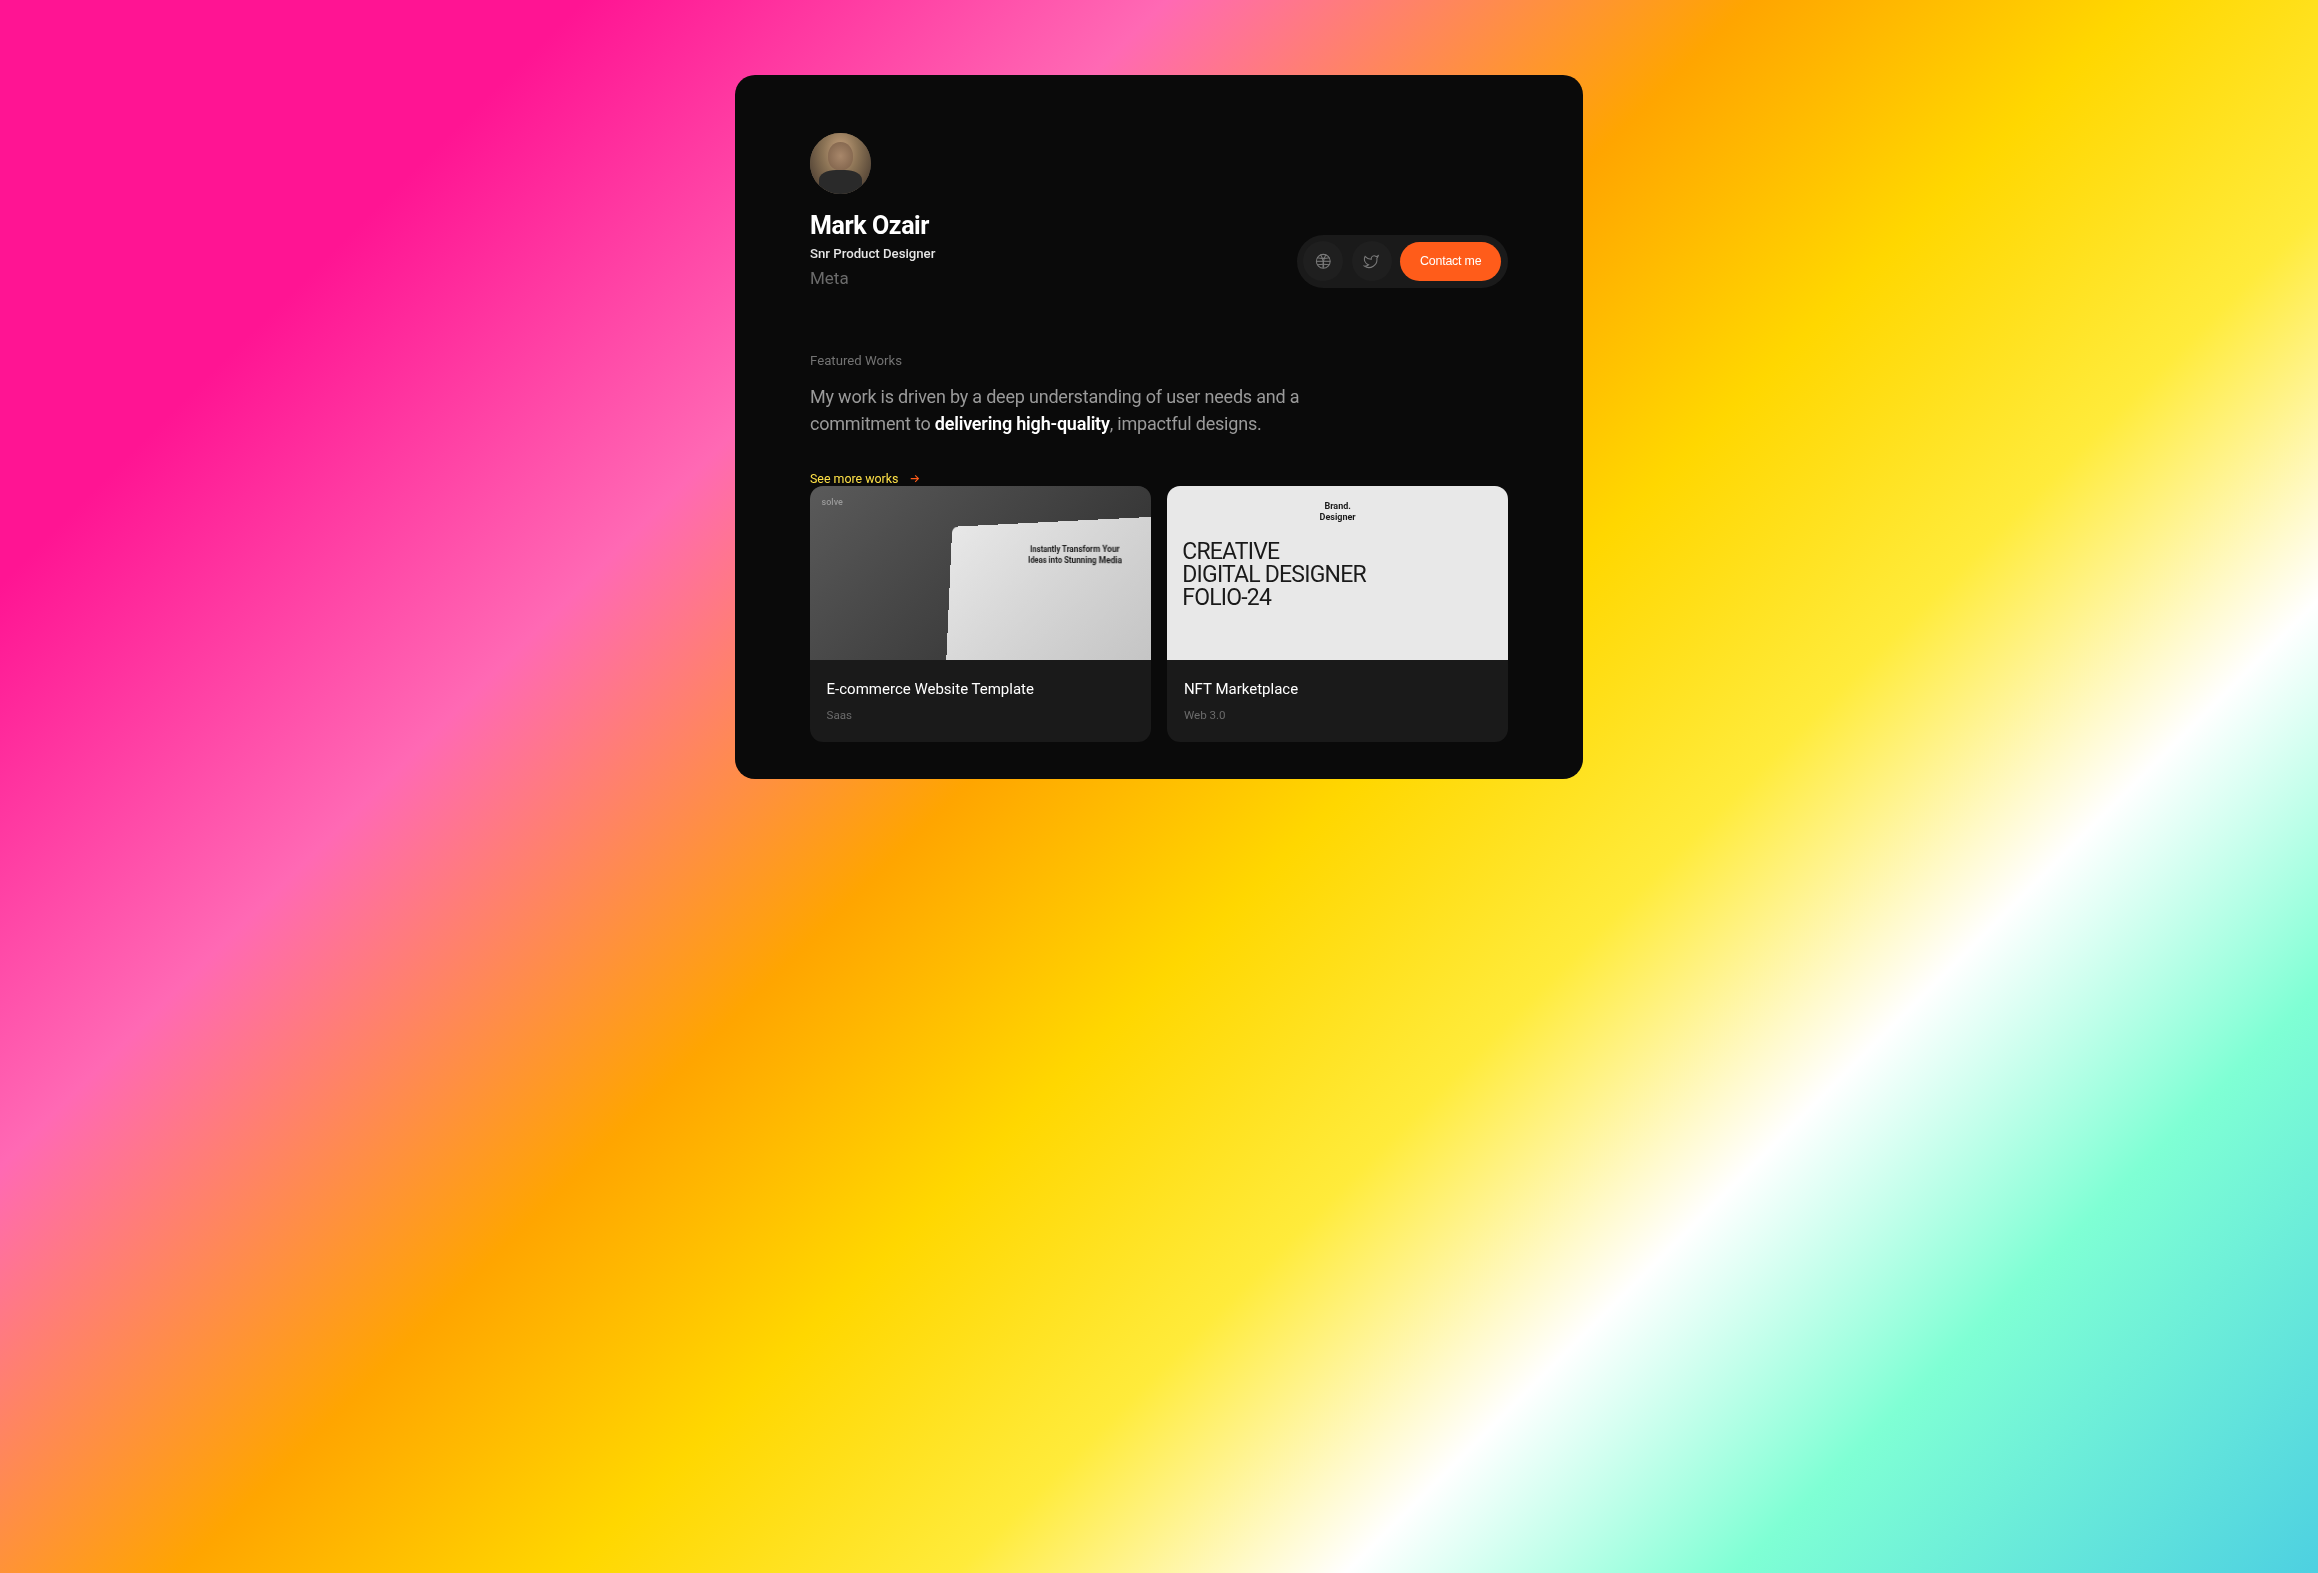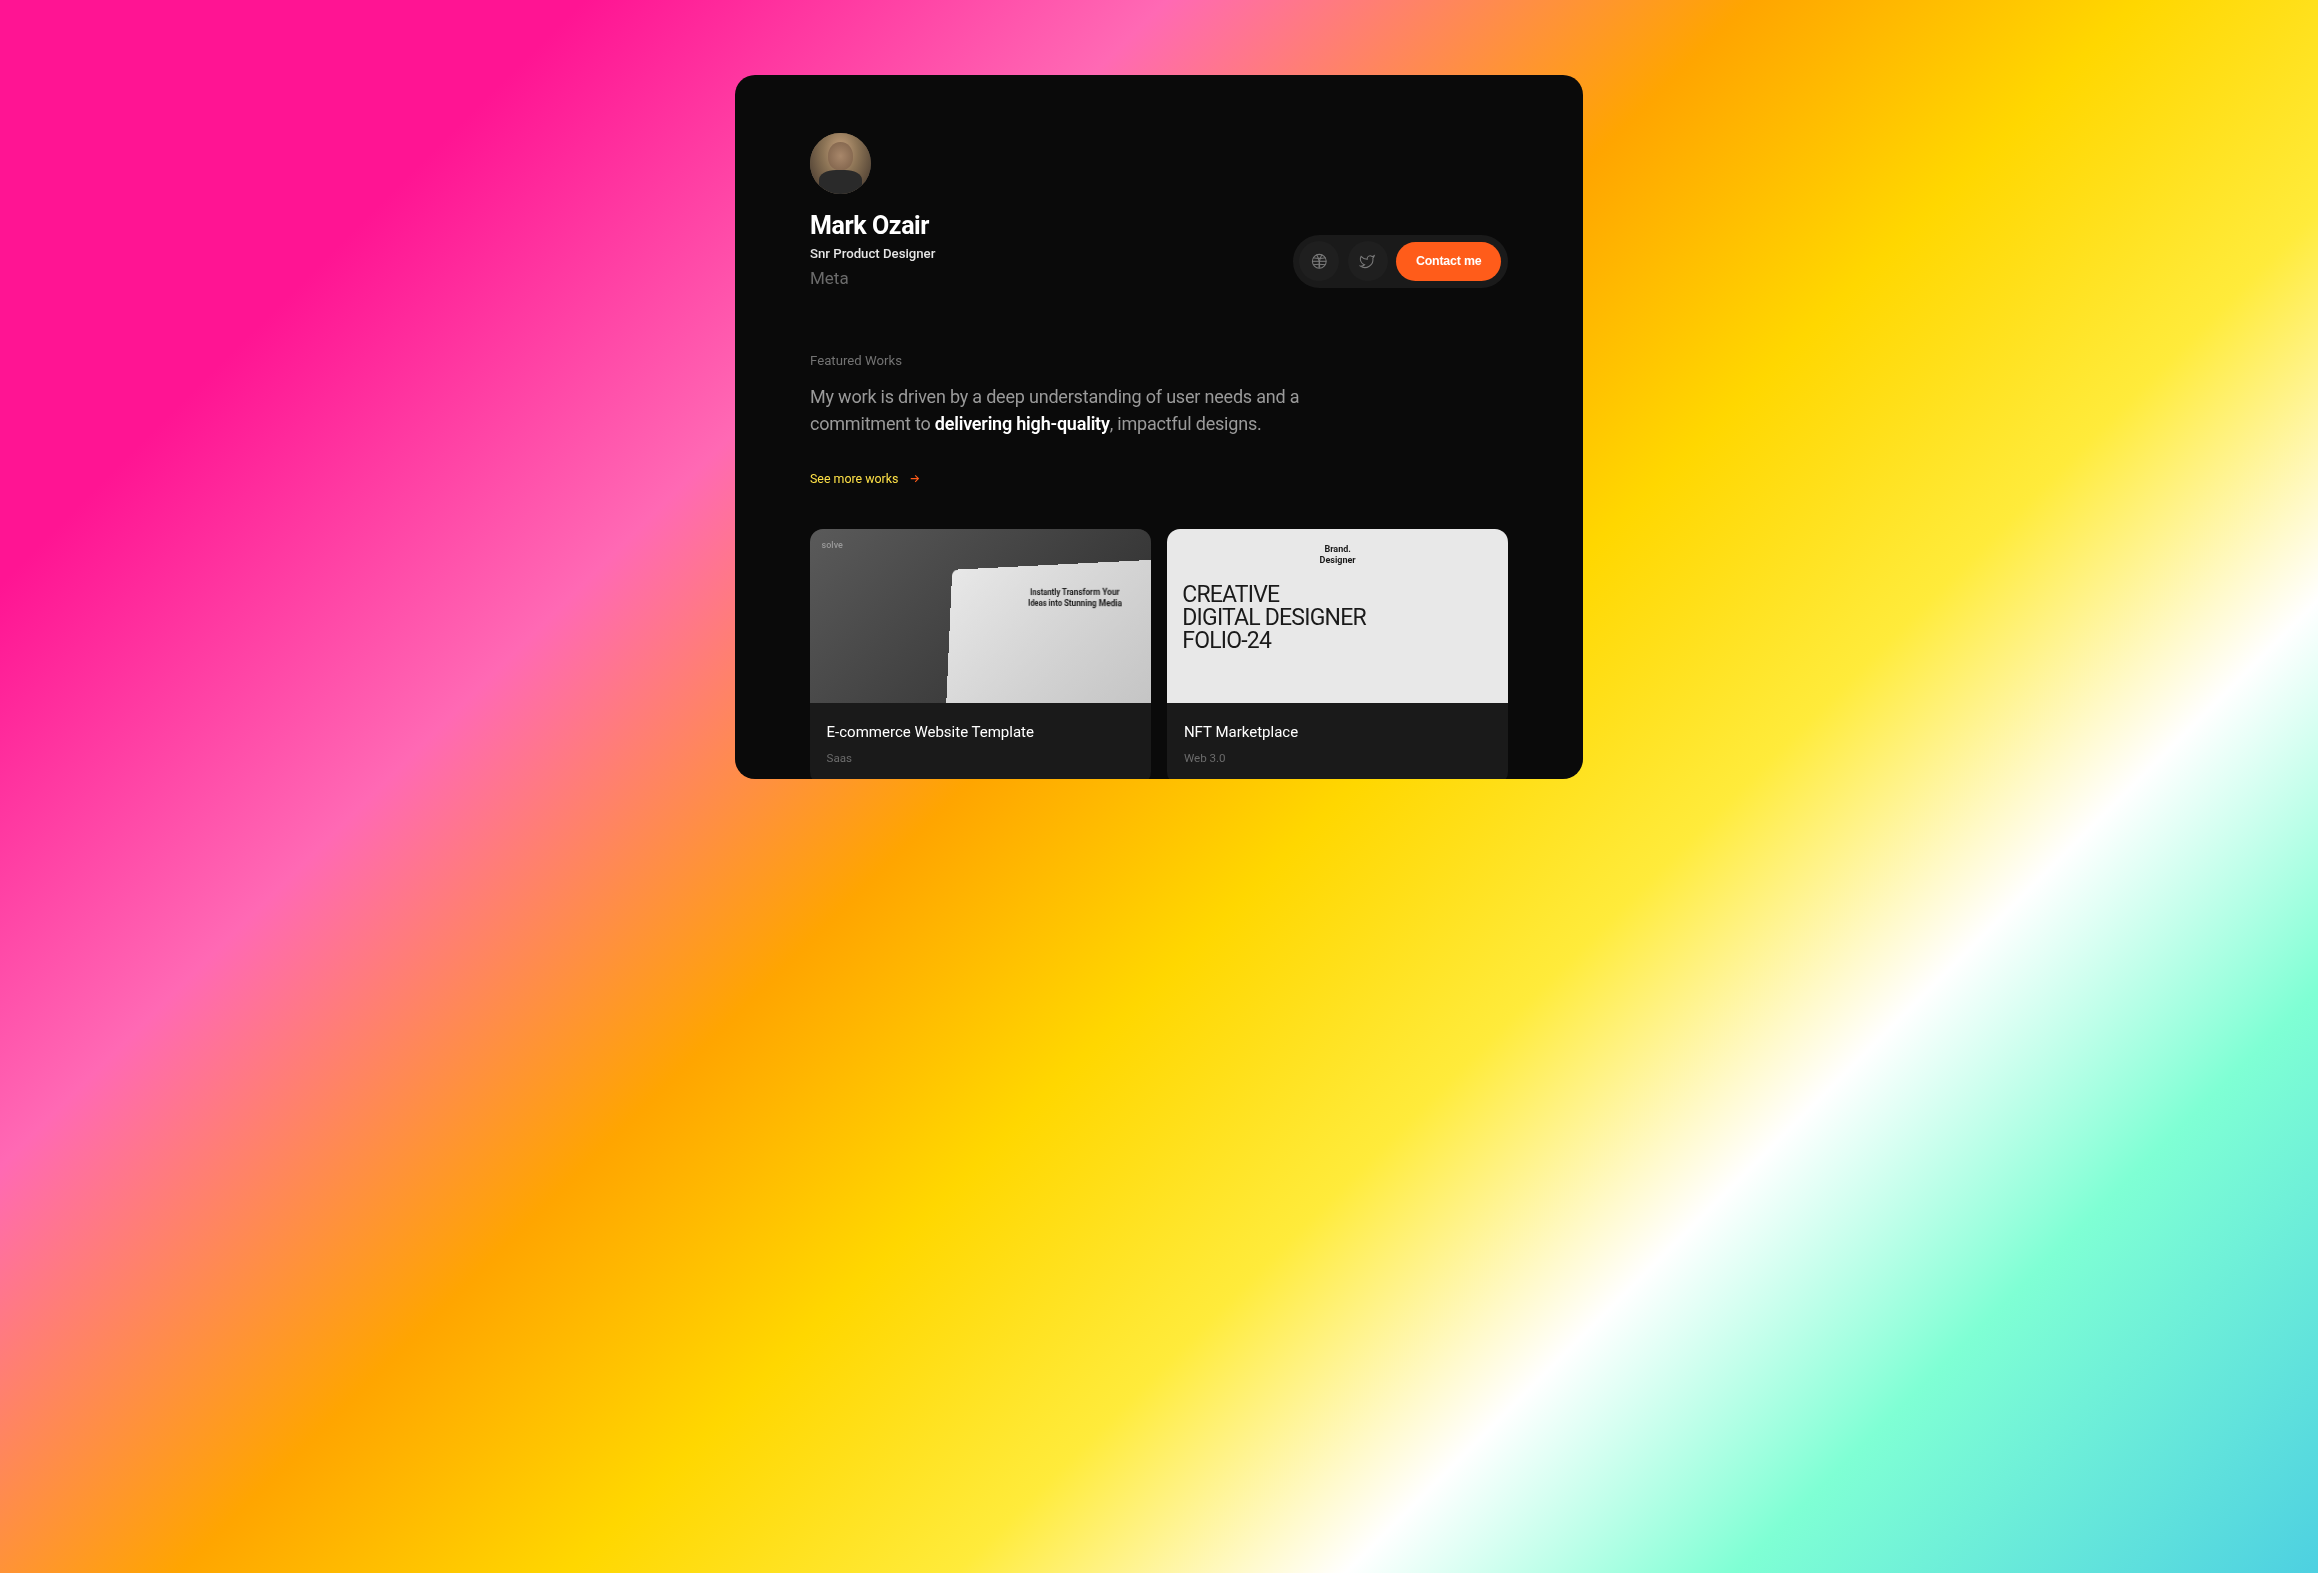--- a/index.html
+++ b/index.html
@@ -133,21 +133,21 @@
       fill: none;
     }
     
     .contact-button {
       background: #ff5c1a;
       color: #ffffff;
       border: none;
       padding: 12.4px 20px;
       border-radius: 25px;
       font-size: 12.4px;
-      font-weight: 700;
+      font-weight: 400;
       cursor: pointer;
       letter-spacing: -0.2px;
     }
     
     .works-section {
       margin-top: 65px;
     }
     
     .section-label {
       color: #737373;
@@ -182,21 +182,20 @@
     
     .see-more svg {
       width: 13.2px;
       height: 13.2px;
     }
     
     .works-grid {
       display: grid;
       grid-template-columns: 1fr 1fr;
       gap: 16.6px;
-      margin-top: 43px;
     }
     
     .work-card {
       background: #1a1a1a;
       border-radius: 13.2px;
       overflow: hidden;
       cursor: pointer;
     }
     
     .work-thumbnail {

